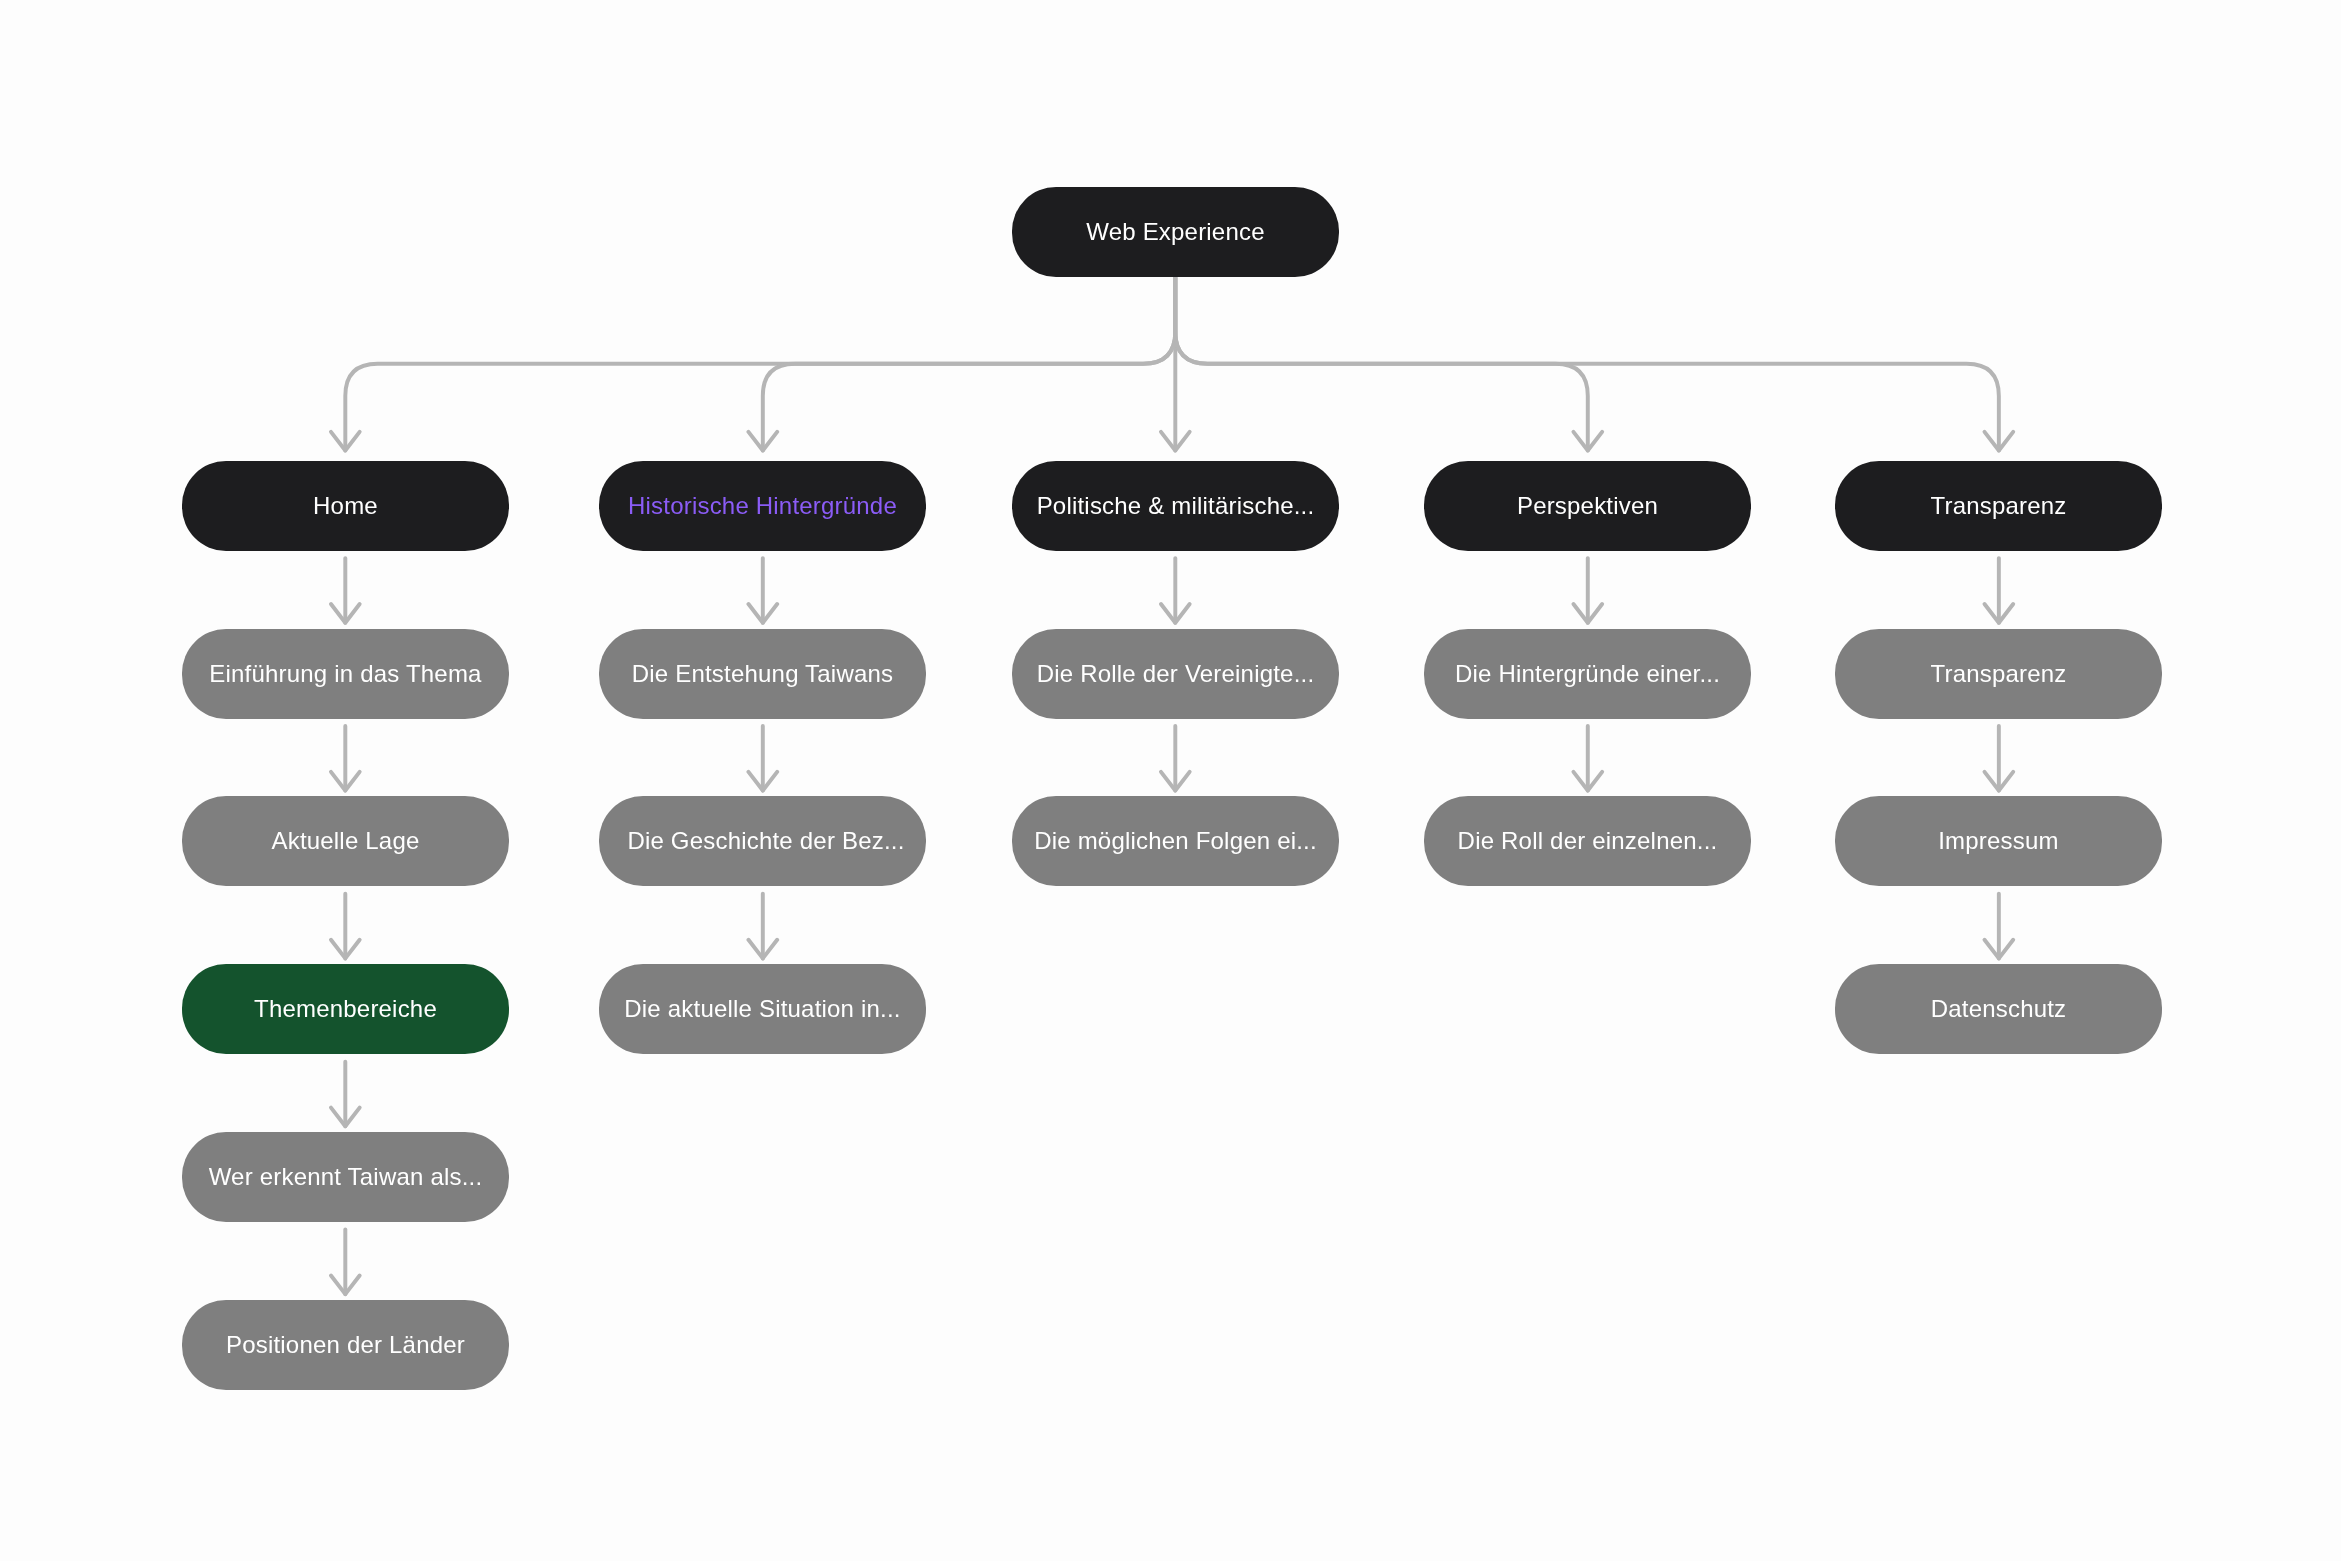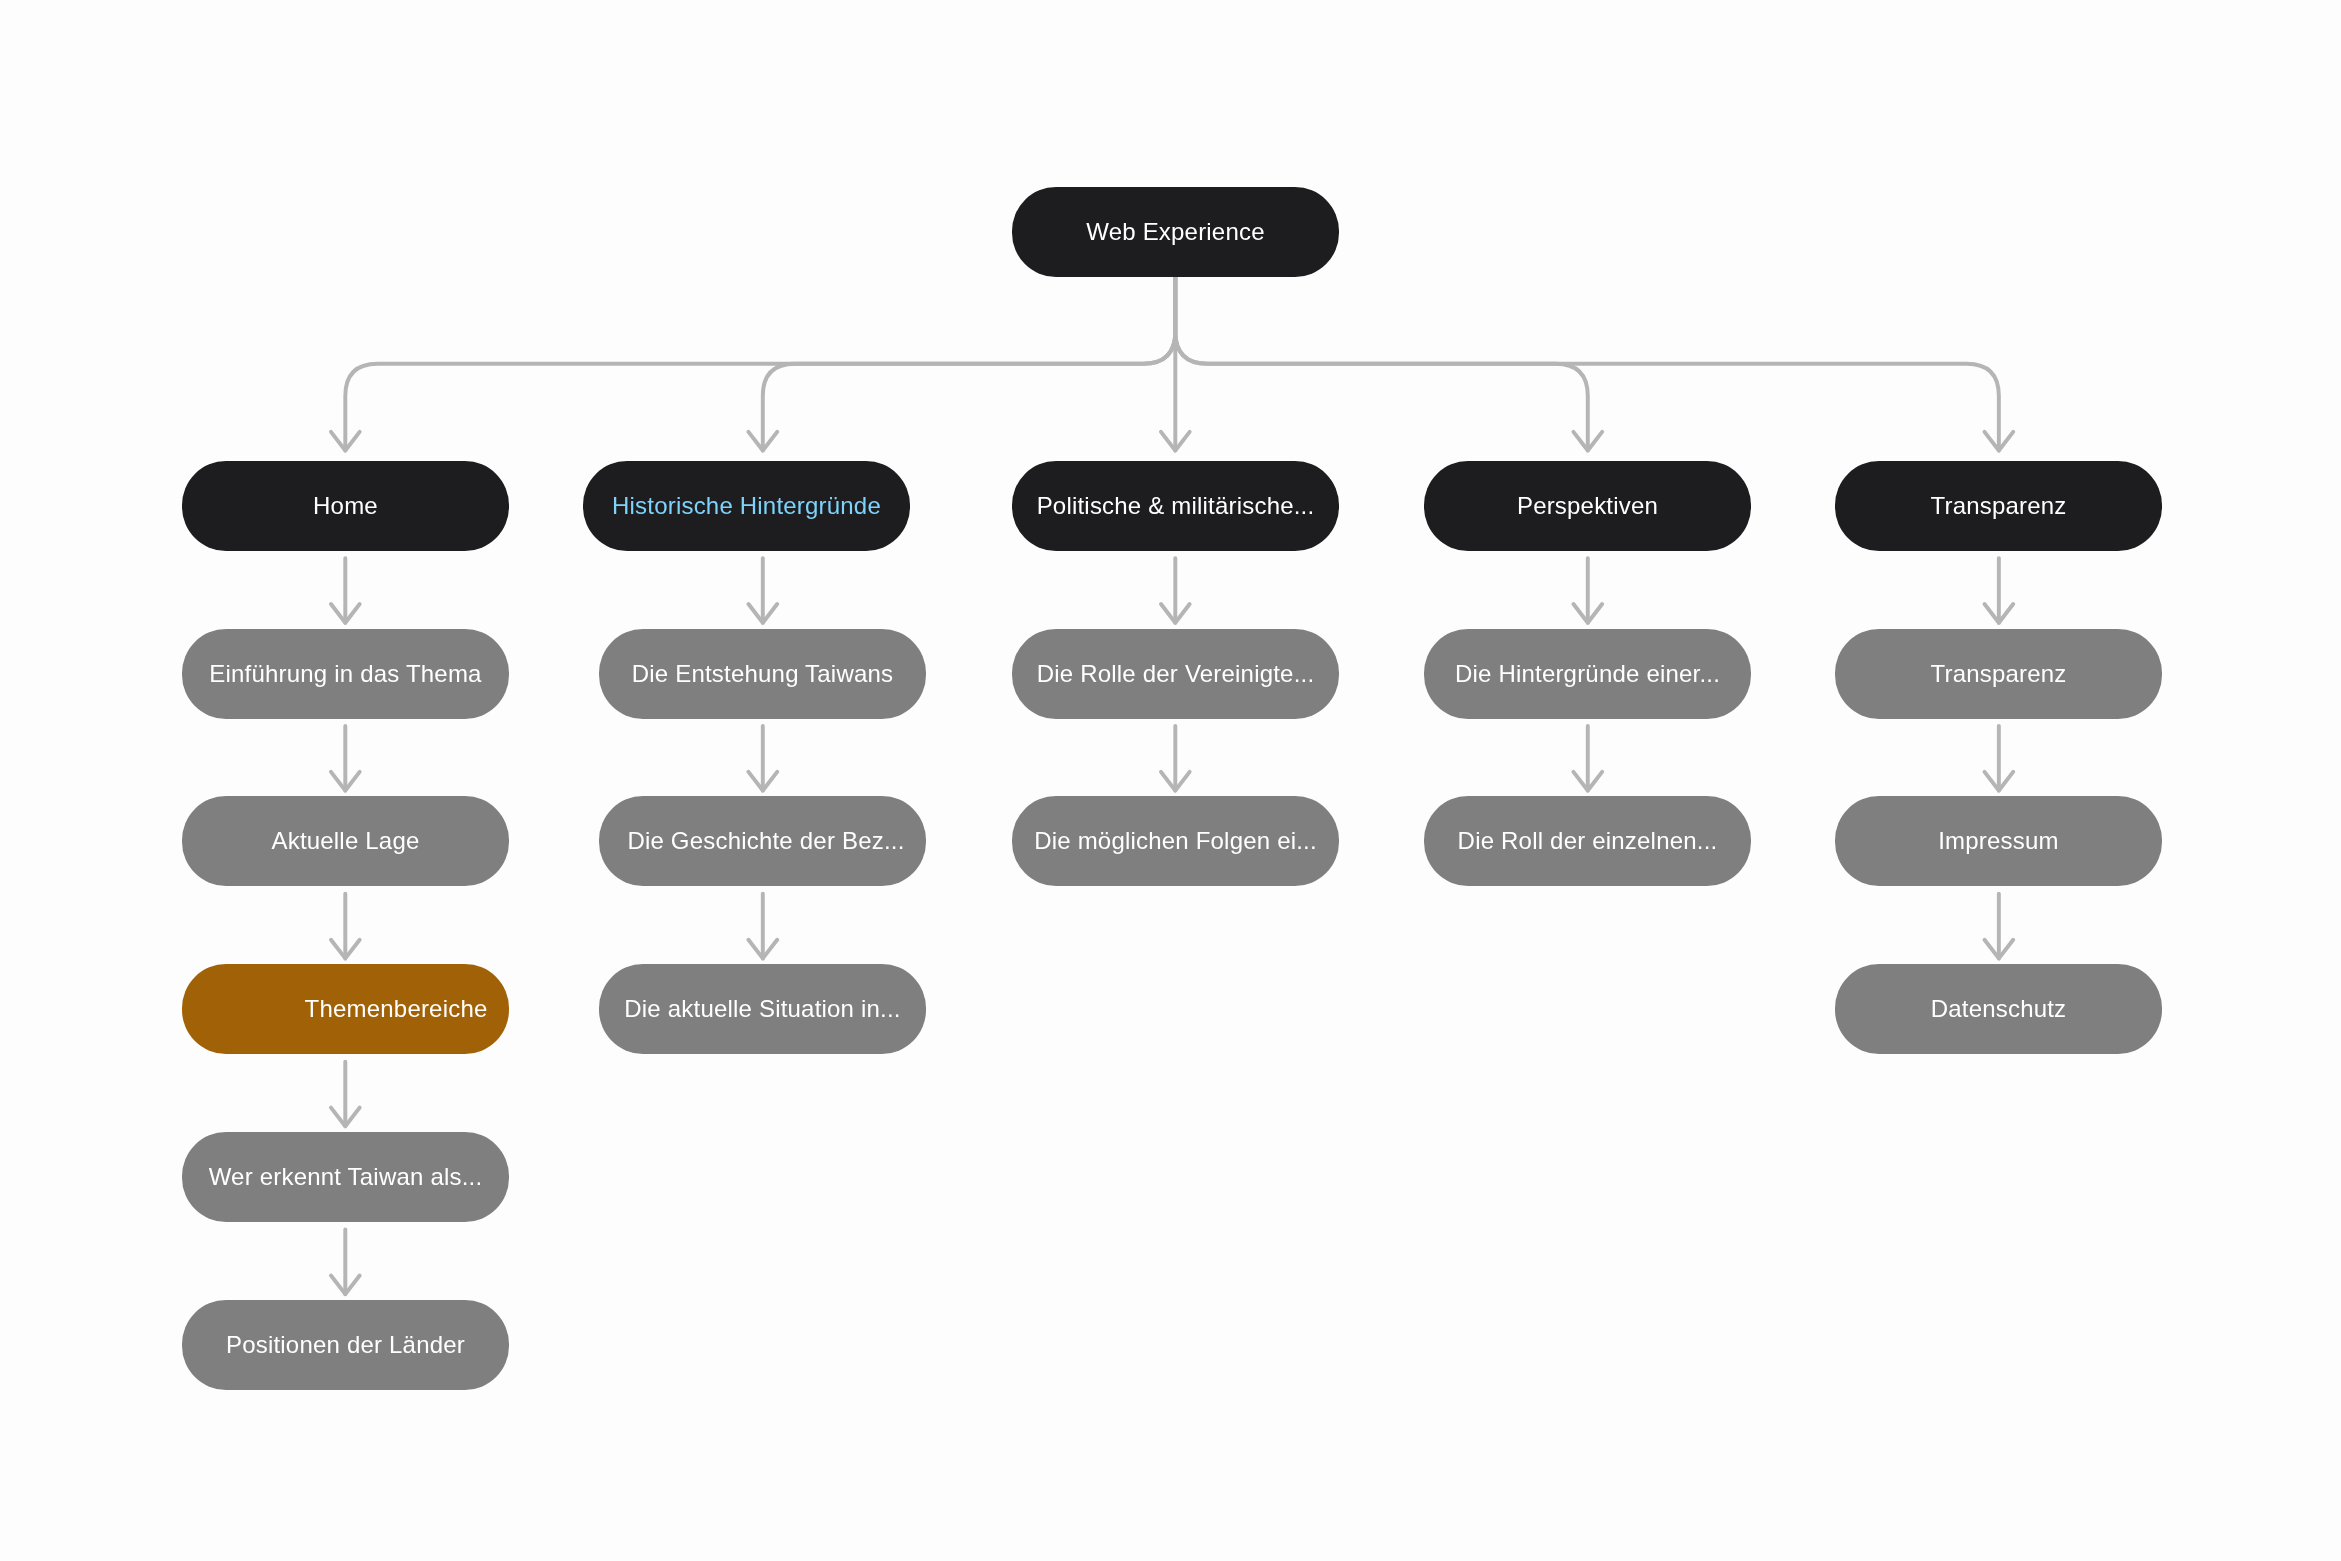--- a/index.html
+++ b/index.html
@@ -95,30 +95,30 @@
     </div>
     <div class="node" style="left: 182px; top: 461px; background: rgb(29, 29, 31); color: rgb(255, 255, 255);">
       <span>Home</span>
     </div>
     <div class="node" style="left: 182px; top: 629px; background: rgb(127, 127, 127); color: rgb(255, 255, 255);">
       <span>Einführung in das Thema</span>
     </div>
     <div class="node" style="left: 182px; top: 796px; background: rgb(127, 127, 127); color: rgb(255, 255, 255);">
       <span>Aktuelle Lage</span>
     </div>
-    <div class="node" style="left: 182px; top: 964px; background: #a16207; color: rgb(255, 255, 255); justify-content: flex-end;">
+    <div class="node" style="left: 182px; top: 964px; background: #14532d; color: rgb(255, 255, 255);">
       <span>Themenbereiche</span>
     </div>
     <div class="node" style="left: 182px; top: 1132px; background: rgb(127, 127, 127); color: rgb(255, 255, 255);">
       <span>Wer erkennt Taiwan als...</span>
     </div>
     <div class="node" style="left: 182px; top: 1300px; background: rgb(127, 127, 127); color: rgb(255, 255, 255);">
       <span>Positionen der Länder</span>
     </div>
-    <div class="node" style="left: 583px; top: 461px; background: rgb(29, 29, 31); color: #7dd3fc;">
+    <div class="node" style="left: 599px; top: 461px; background: rgb(29, 29, 31); color: #8b5cf6;">
       <span>Historische Hintergründe</span>
     </div>
     <div class="node" style="left: 599px; top: 629px; background: rgb(127, 127, 127); color: rgb(255, 255, 255);">
       <span>Die Entstehung Taiwans</span>
     </div>
     <div class="node" style="left: 599px; top: 796px; background: rgb(127, 127, 127); color: rgb(255, 255, 255); justify-content: flex-end;">
       <span>Die Geschichte der Bez...</span>
     </div>
     <div class="node" style="left: 599px; top: 964px; background: rgb(127, 127, 127); color: rgb(255, 255, 255);">
       <span>Die aktuelle Situation in...</span>

